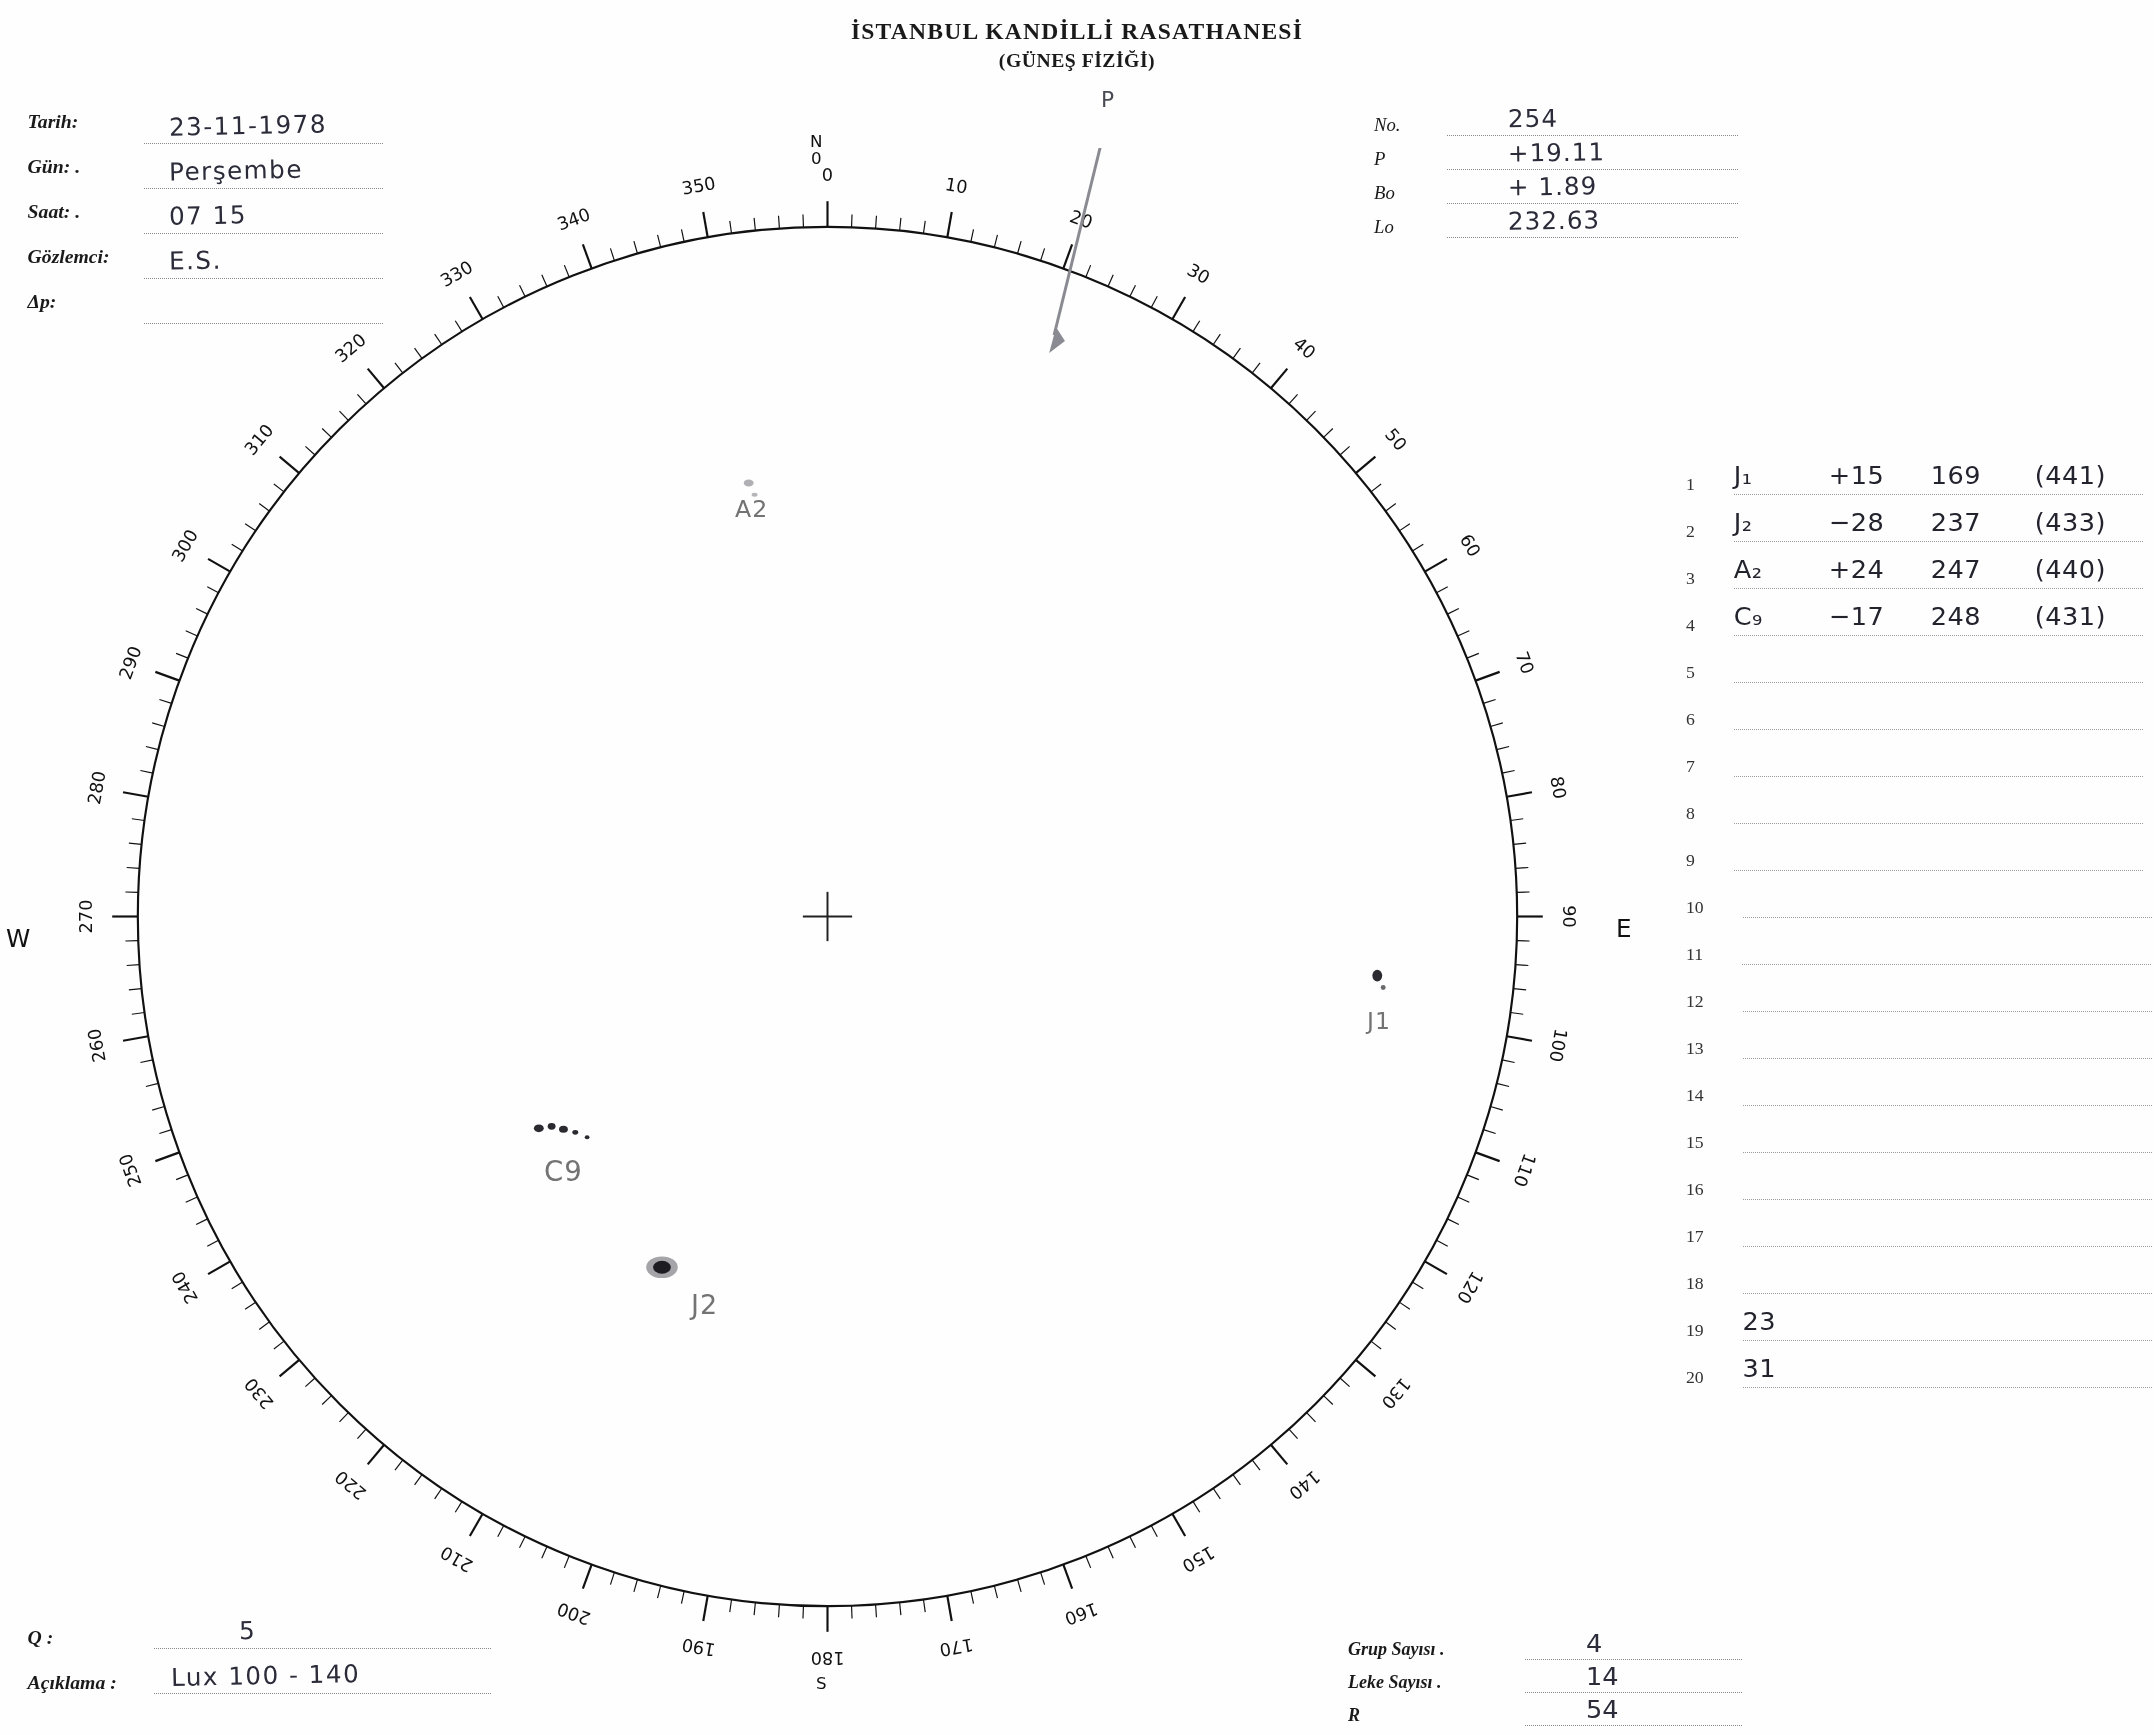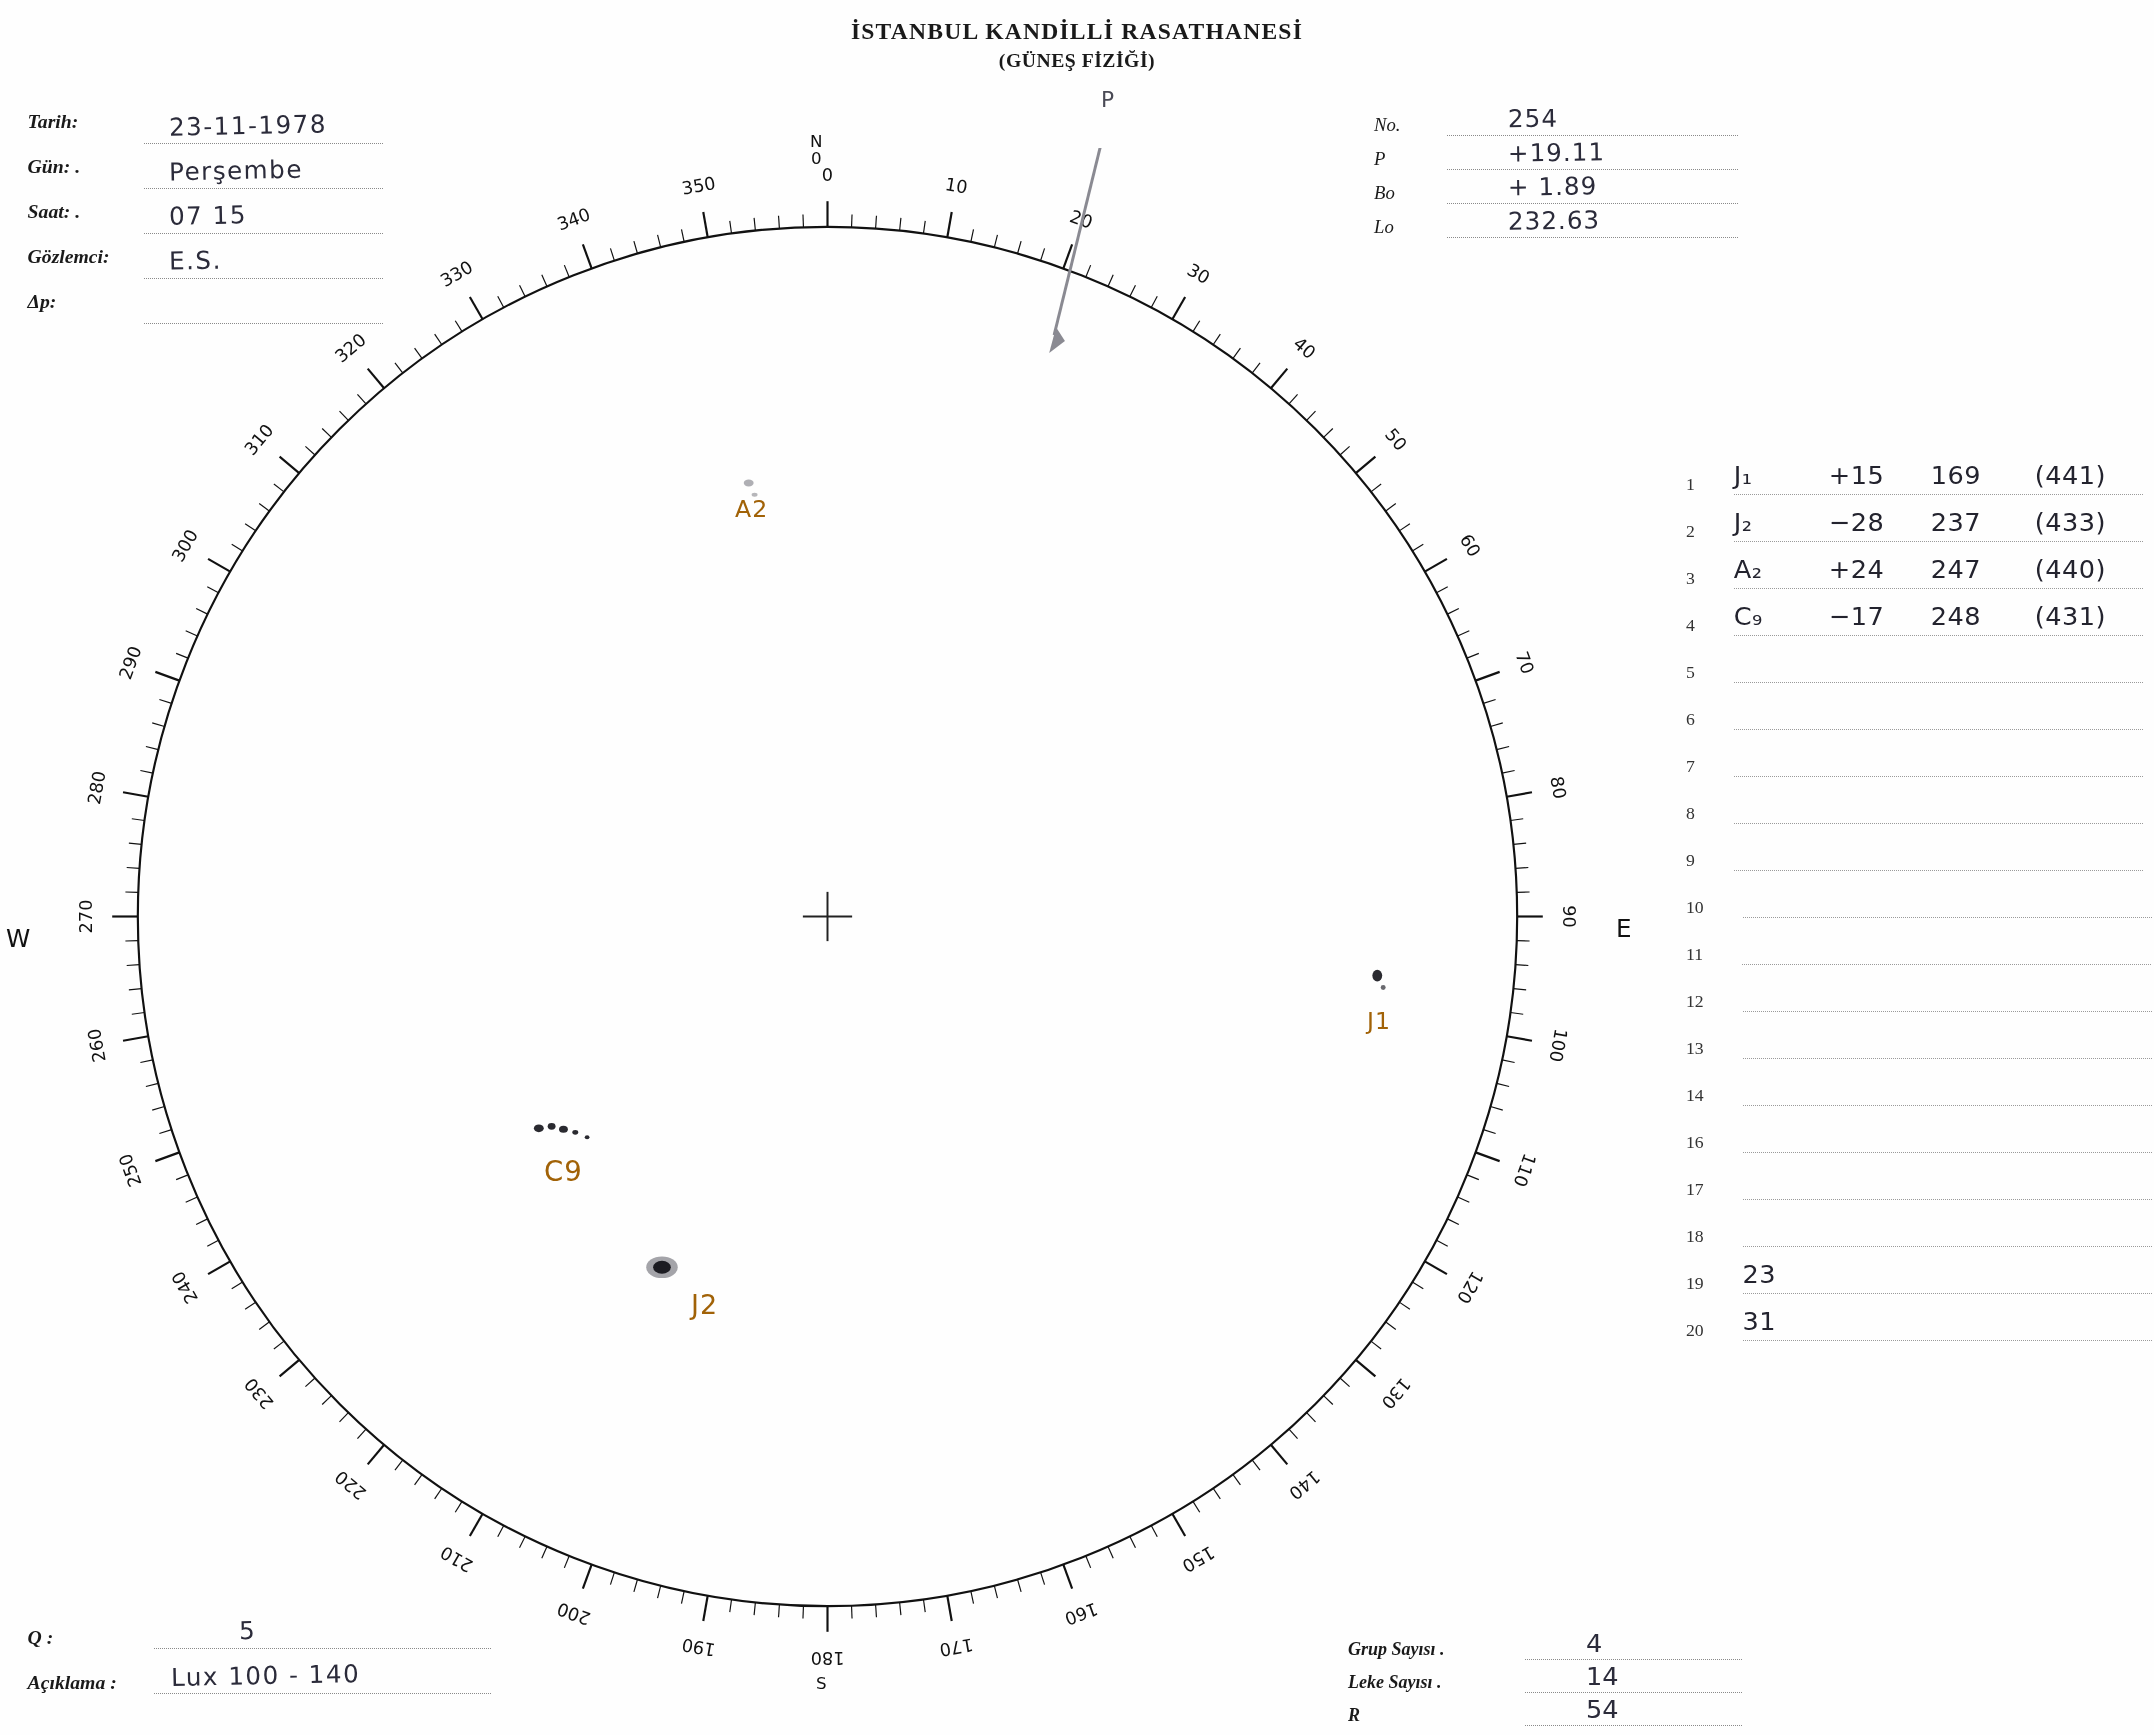--- a/index.html
+++ b/index.html
@@ -27,21 +27,21 @@
   .rlabel{width:73px;font-style:italic;font-size:18.7px;}
   .rval{flex:1;border-bottom:1px dotted #8a8a8a;height:29.6px;position:relative;}
   .rhand{font-family:"DejaVu Sans",sans-serif;font-size:24.6px;color:#2b2b3a;
          position:absolute;bottom:2px;left:61px;letter-spacing:1px;transform:rotate(-.8deg);}
 
   
   #disc-wrap{position:absolute;left:59px;top:148px;width:1537px;height:1537px;}
   svg.disc{width:100%;height:100%;display:block;}
 
   
-  .disc-note{position:absolute;font-family:"DejaVu Sans",sans-serif;color:#a16207;
+  .disc-note{position:absolute;font-family:"DejaVu Sans",sans-serif;color:#737373;
              font-size:23.6px;letter-spacing:1px;}
 
   
   .table-right{position:absolute;left:1686px;top:448px;width:424px;}
   .trow{display:flex;align-items:flex-end;height:47px;}
   .tnum{width:31.5px;text-align:right;font-size:17.7px;color:#333;padding-right:7.9px;
         font-family:"Liberation Serif",serif;}
   .tcells{flex:1;display:flex;border-bottom:1px dotted #9a9a9a;height:39px;align-items:center;margin-left:31px;}
   .tc{font-family:"DejaVu Sans",sans-serif;font-size:25.6px;color:#23232e;letter-spacing:0.5px;}
   .tc.name{width:95px;}
@@ -540,20 +540,29 @@
       <div class="trow">
         <div class="tnum">14</div>
         <div class="tcells">
           <div class="tc name"></div>
           <div class="tc val"></div>
           <div class="tc lon"></div>
           <div class="tc area"></div>
         </div>
       </div>
       <div class="trow">
+        <div class="tnum">15</div>
+        <div class="tcells">
+          <div class="tc name"></div>
+          <div class="tc val"></div>
+          <div class="tc lon"></div>
+          <div class="tc area"></div>
+        </div>
+      </div>
+      <div class="trow">
         <div class="tnum">16</div>
         <div class="tcells">
           <div class="tc name"></div>
           <div class="tc val"></div>
           <div class="tc lon"></div>
           <div class="tc area"></div>
         </div>
       </div>
       <div class="trow">
         <div class="tnum">17</div>

